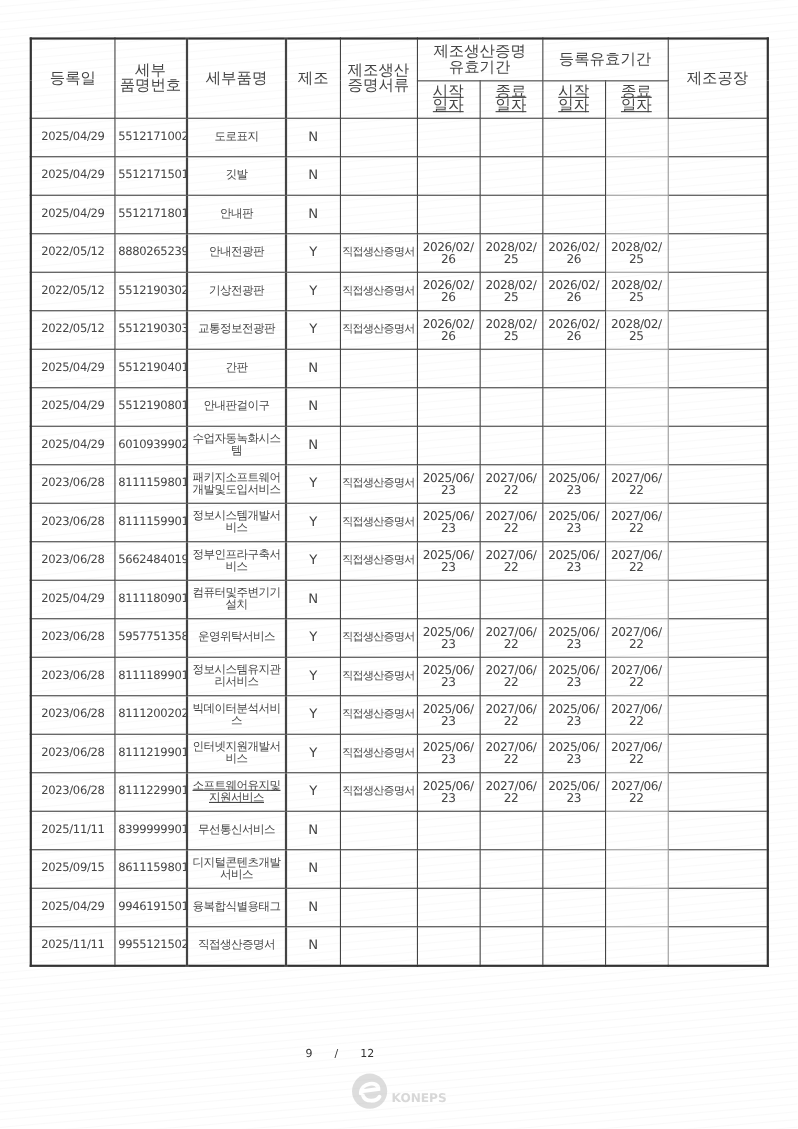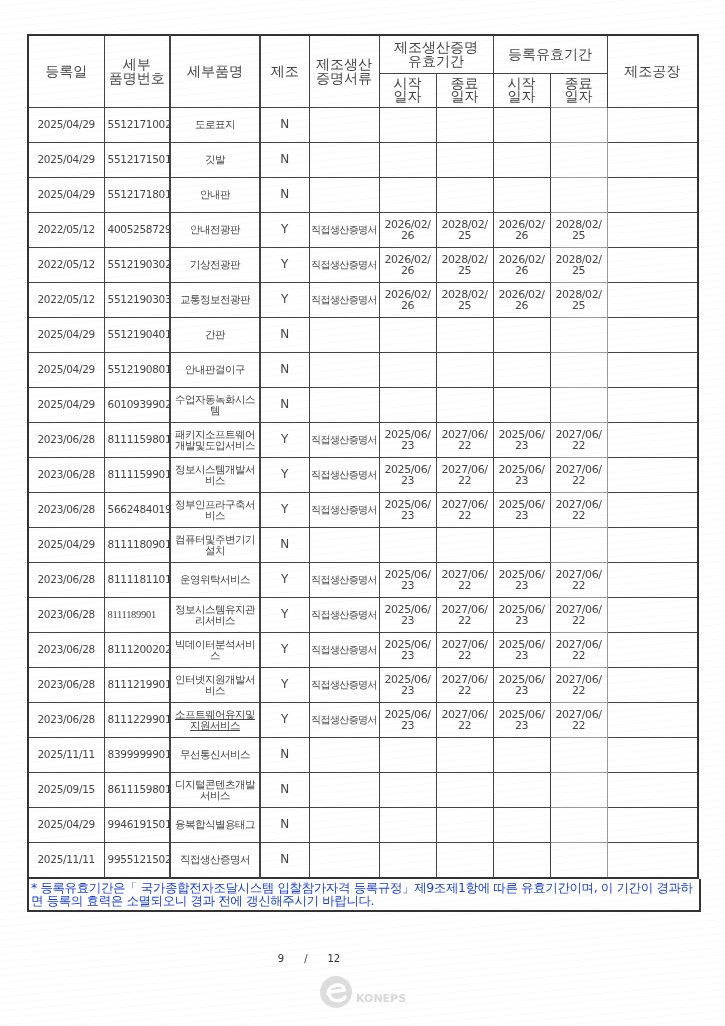--- a/index.html
+++ b/index.html
@@ -13,21 +13,21 @@
   .sheet { position: absolute; left: 27px; top: 34px; width: 670px; }
   table.reg {
     border-collapse: collapse; width: 670px; table-layout: fixed;
     border: 2px solid #333;
   }
   table.reg th, table.reg td {
     border: 1px solid #444; text-align: center; vertical-align: middle;
     padding: 0; overflow: hidden;
   }
   table.reg th { font-weight: normal; font-size: 14px; color: #444; line-height: 14px; }
-  table.reg th.sub { font-size: 14px; line-height: 13px; }
+  table.reg th.sub { font-size: 14px; line-height: 13px; text-decoration: underline; }
   table.reg td { font-size: 11px; color: #444; line-height: 11px; height: 34px; }
   table.reg td.date { font-size: 10.5px; letter-spacing: -0.3px; }
   table.reg td.code { font-size: 10.5px; letter-spacing: -0.3px; text-align: left; padding-left: 3px; }
   table.reg td.name { font-size: 10.5px; letter-spacing: -0.5px; line-height: 11px; }
   table.reg td.mfg { font-size: 12px; }
   table.reg td.doc { font-size: 10px; letter-spacing: -0.6px; line-height: 10px; }
   table.reg td.pd { font-size: 11px; letter-spacing: -0.4px; line-height: 11px; }
   .col-thick-l { border-left: 2px solid #444 !important; }
   .light { border-color: #999 !important; }
   .notice {
@@ -117,21 +117,21 @@
           <td class="mfg col-thick-l" style="white-space: pre-line;">N</td>
           <td class="doc" style="white-space: pre-line;"></td>
           <td class="pd" style="white-space: pre-line;"></td>
           <td class="pd" style="white-space: pre-line;"></td>
           <td class="pd" style="white-space: pre-line;"></td>
           <td class="pd light" style="white-space: pre-line;"></td>
           <td style="white-space: pre-line;"></td>
         </tr>
         <tr>
           <td class="date" style="white-space: pre-line;">2022/05/12</td>
-          <td class="code" style="white-space: pre-line;">4005258729</td>
+          <td class="code" style="white-space: pre-line;">8880265239</td>
           <td class="name col-thick-l" style="white-space: pre-line;">안내전광판</td>
           <td class="mfg col-thick-l" style="white-space: pre-line;">Y</td>
           <td class="doc" style="white-space: pre-line;">직접생산증명서</td>
           <td class="pd" style="white-space: pre-line;">2026/02/
 26</td>
           <td class="pd" style="white-space: pre-line;">2028/02/
 25</td>
           <td class="pd" style="white-space: pre-line;">2026/02/
 26</td>
           <td class="pd light" style="white-space: pre-line;">2028/02/
@@ -261,37 +261,37 @@
           <td class="mfg col-thick-l" style="white-space: pre-line;">N</td>
           <td class="doc" style="white-space: pre-line;"></td>
           <td class="pd" style="white-space: pre-line;"></td>
           <td class="pd" style="white-space: pre-line;"></td>
           <td class="pd" style="white-space: pre-line;"></td>
           <td class="pd light" style="white-space: pre-line;"></td>
           <td style="white-space: pre-line;"></td>
         </tr>
         <tr>
           <td class="date" style="white-space: pre-line;">2023/06/28</td>
-          <td class="code" style="white-space: pre-line;">8111181101</td>
+          <td class="code" style="white-space: pre-line;">5957751358</td>
           <td class="name col-thick-l" style="white-space: pre-line;">운영위탁서비스</td>
           <td class="mfg col-thick-l" style="white-space: pre-line;">Y</td>
           <td class="doc" style="white-space: pre-line;">직접생산증명서</td>
           <td class="pd" style="white-space: pre-line;">2025/06/
 23</td>
           <td class="pd" style="white-space: pre-line;">2027/06/
 22</td>
           <td class="pd" style="white-space: pre-line;">2025/06/
 23</td>
           <td class="pd light" style="white-space: pre-line;">2027/06/
 22</td>
           <td style="white-space: pre-line;"></td>
         </tr>
         <tr>
           <td class="date" style="white-space: pre-line;">2023/06/28</td>
-          <td class="code" style="white-space: pre-line; font-family: Liberation Serif, serif;">8111189901</td>
+          <td class="code" style="white-space: pre-line;">8111189901</td>
           <td class="name col-thick-l" style="white-space: pre-line;">정보시스템유지관리서비스</td>
           <td class="mfg col-thick-l" style="white-space: pre-line;">Y</td>
           <td class="doc" style="white-space: pre-line;">직접생산증명서</td>
           <td class="pd" style="white-space: pre-line;">2025/06/
 23</td>
           <td class="pd" style="white-space: pre-line;">2027/06/
 22</td>
           <td class="pd" style="white-space: pre-line;">2025/06/
 23</td>
           <td class="pd light" style="white-space: pre-line;">2027/06/
@@ -389,21 +389,20 @@
           <td class="mfg col-thick-l" style="white-space: pre-line;">N</td>
           <td class="doc" style="white-space: pre-line;"></td>
           <td class="pd" style="white-space: pre-line;"></td>
           <td class="pd" style="white-space: pre-line;"></td>
           <td class="pd" style="white-space: pre-line;"></td>
           <td class="pd light" style="white-space: pre-line;"></td>
           <td style="white-space: pre-line;"></td>
         </tr>
       </tbody>
   </table>
-  <div class="notice">* 등록유효기간은「 국가종합전자조달시스템 입찰참가자격 등록규정」제9조제1항에 따른 유효기간이며, 이 기간이 경과하면 등록의 효력은 소멸되오니 경과 전에 갱신해주시기 바랍니다.</div>
 </div>
 
 <div class="footer">
   <span>9</span><span>/</span><span>12</span>
 </div>
 
 <div class="logo">
   <svg width="100" height="36" viewBox="0 0 100 36">
     <circle cx="18" cy="18" r="16" fill="#b5b5b5"></circle>
     <path d="M10 20 C10 10, 26 8, 26 16 L12 18 M12 22 C14 28, 24 28, 27 23" stroke="#fff" stroke-width="3.5" fill="none" stroke-linecap="round"></path>

